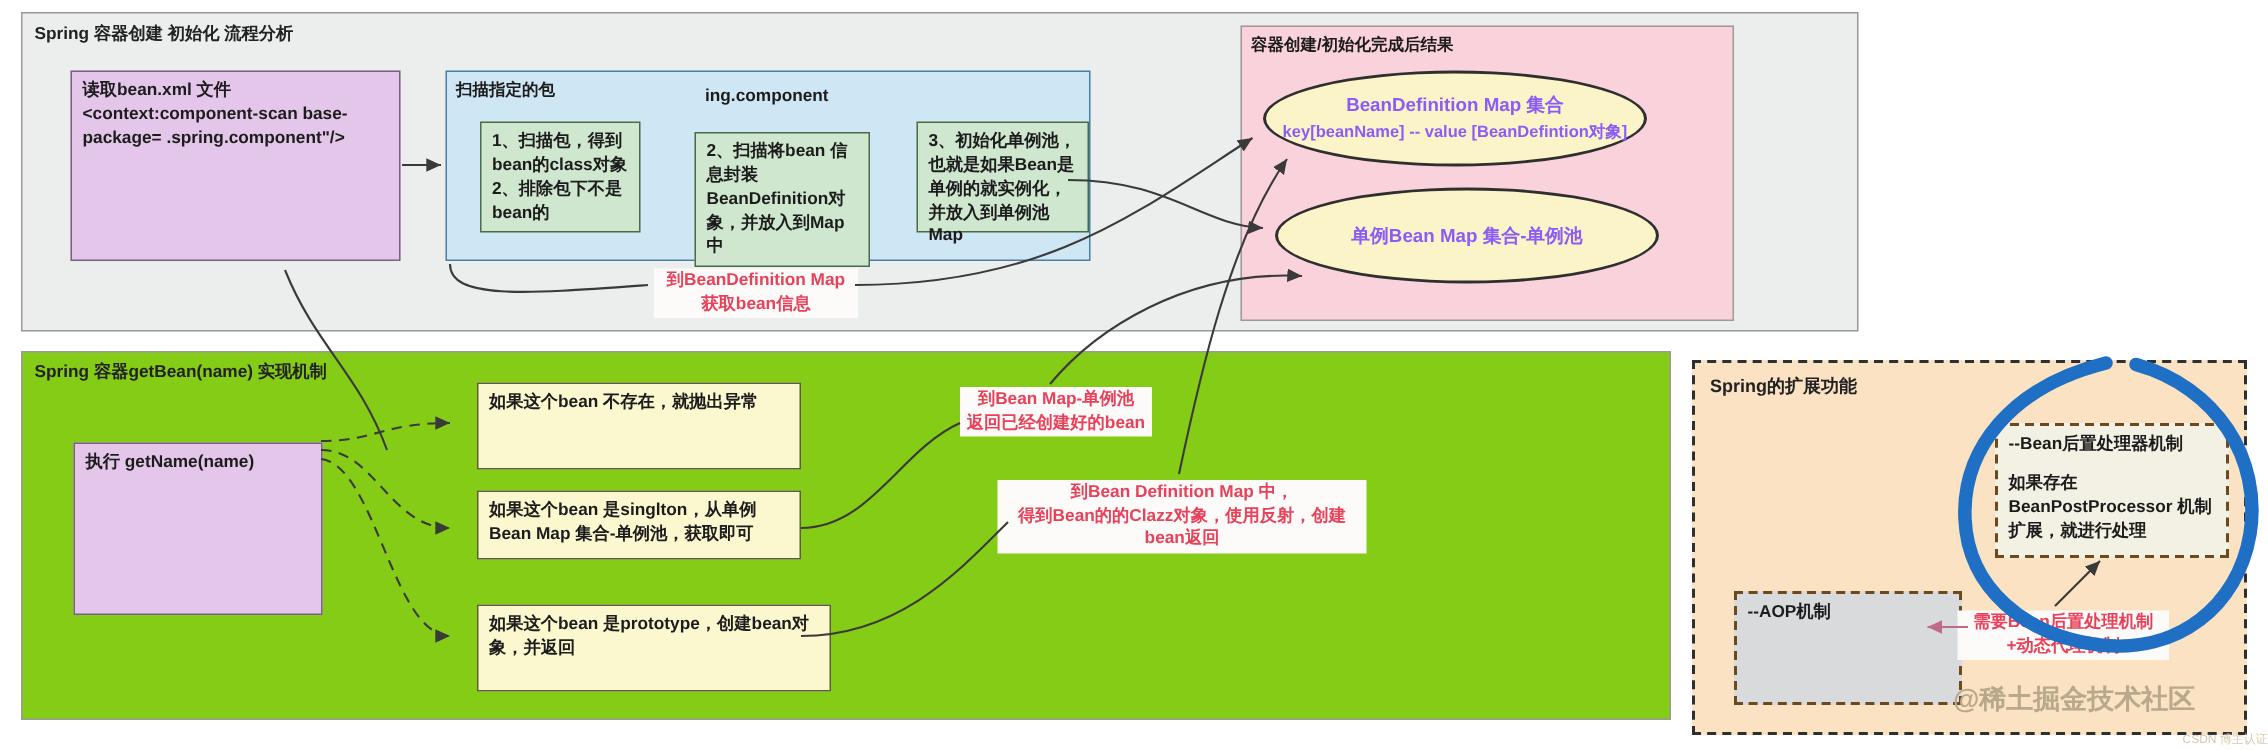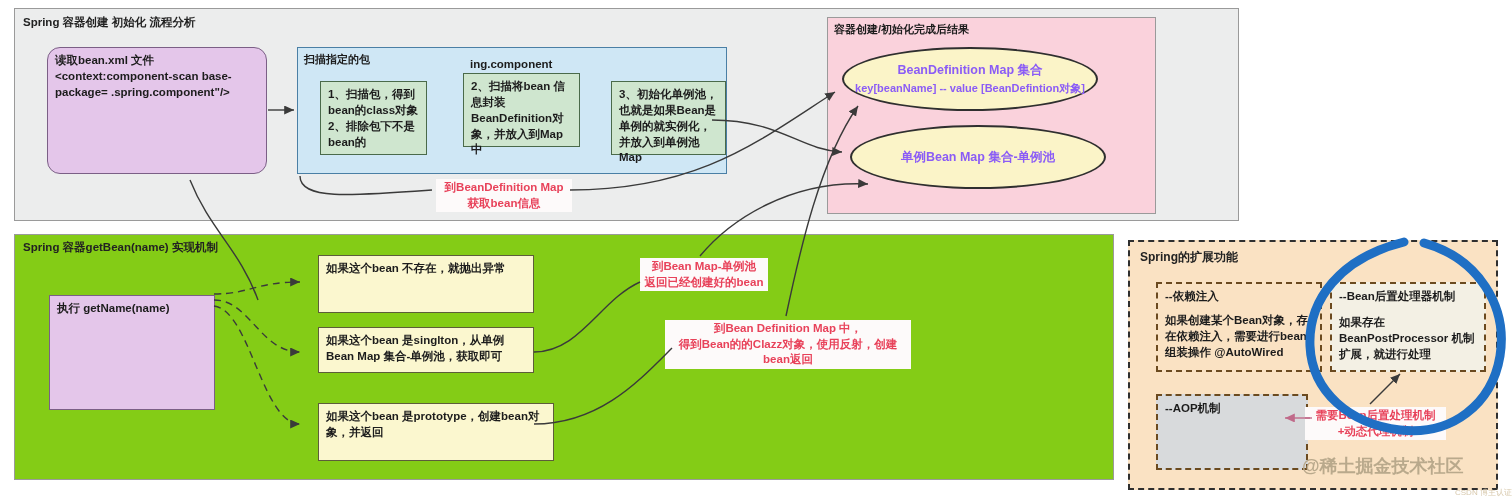--- a/index.html
+++ b/index.html
@@ -42,35 +42,35 @@
   svg.overlay{position:absolute;left:0;top:0;width:1512px;height:500px;pointer-events:none;}
 </style>
 </head>
 <body>
 
 <div id="canvas">
 
   <div class="panel" id="panel-create">
     <div class="panel-title">Spring 容器创建 初始化 流程分析</div>
 
-    <div class="box purple" style="left:32px;top:38px;width:220px;height:127px;border-radius:13px;">
+    <div class="box purple" style="left:32px;top:38px;width:220px;height:127px;">
       <div class="boxtxt">读取bean.xml 文件
 &lt;context:component-scan base-package=                     .spring.component"/&gt;</div>
     </div>
 
     <div class="box bluebox" style="left:282px;top:38px;width:430px;height:127px;">
       <div class="boxtitle">扫描指定的包</div>
     </div>
     <div class="txt" style="left:455px;top:48px;">ing.component</div>
 
     <div class="box greenbox" style="left:305px;top:72px;width:107px;height:74px;">
       <div class="boxtxt">1、扫描包，得到bean的class对象
 2、排除包下不是bean的</div>
     </div>
-    <div class="box greenbox" style="left:448px;top:64px;width:117px;height:74px;">
+    <div class="box greenbox" style="left:448px;top:79px;width:117px;height:90px;">
       <div class="boxtxt">2、扫描将bean 信息封装BeanDefinition对象，并放入到Map中</div>
     </div>
     <div class="box greenbox" style="left:596px;top:72px;width:115px;height:74px;">
       <div class="boxtxt">3、初始化单例池，也就是如果Bean是单例的就实例化，并放入到单例池 Map</div>
     </div>
 
     <div class="box pinkpanel" style="left:812px;top:8px;width:329px;height:197px;">
       <div class="boxtitle">容器创建/初始化完成后结果</div>
     </div>
     <div class="ellipse" style="left:827px;top:38px;width:256px;height:64px;">
@@ -96,24 +96,20 @@
       <div class="boxtxt">如果这个bean 是singlton，从单例Bean Map 集合-单例池，获取即可</div>
     </div>
     <div class="box yellowbox" style="left:303px;top:168px;width:236px;height:58px;">
       <div class="boxtxt">如果这个bean 是prototype，创建bean对象，并返回</div>
     </div>
   </div>
 
   <div class="panel orangepanel" id="panel-extend" style="left:1128px;top:240px;width:370px;height:250px;">
     <div class="panel-title" style="left:10px;top:7px;font-size:12px;">Spring的扩展功能</div>
 
-    <div class="box tanbox" style="left:26px;top:40px;width:166px;height:90px;">
-      <div class="boxtxt" style="padding-bottom:2px;">--依赖注入</div>
-      <div class="boxtxt" style="padding-top:6px;">如果创建某个Bean对象，存在依赖注入，需要进行bean组装操作 @AutoWired</div>
-    </div>
 
     <div class="box tanbox" style="left:200px;top:40px;width:156px;height:90px;background:#f3f0e4;">
       <div class="boxtxt">--Bean后置处理器机制</div>
       <div class="boxtxt" style="padding-top:5px;">如果存在
 BeanPostProcessor 机制扩展，就进行处理</div>
     </div>
 
     <div class="box graybox" style="left:26px;top:152px;width:152px;height:76px;">
       <div class="boxtxt">--AOP机制</div>
     </div>

